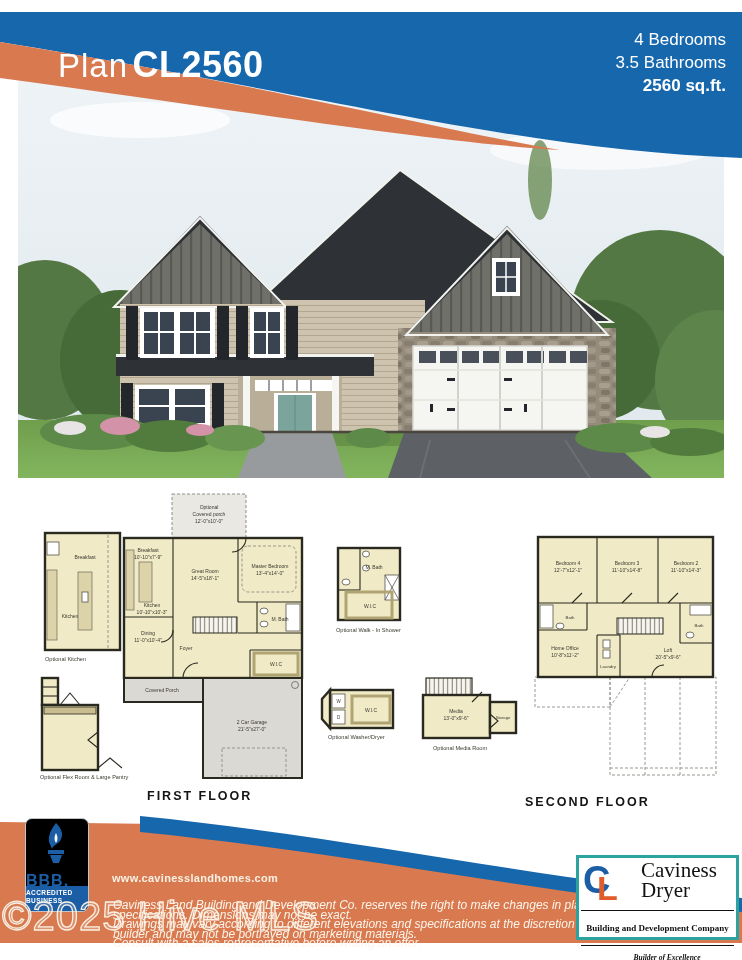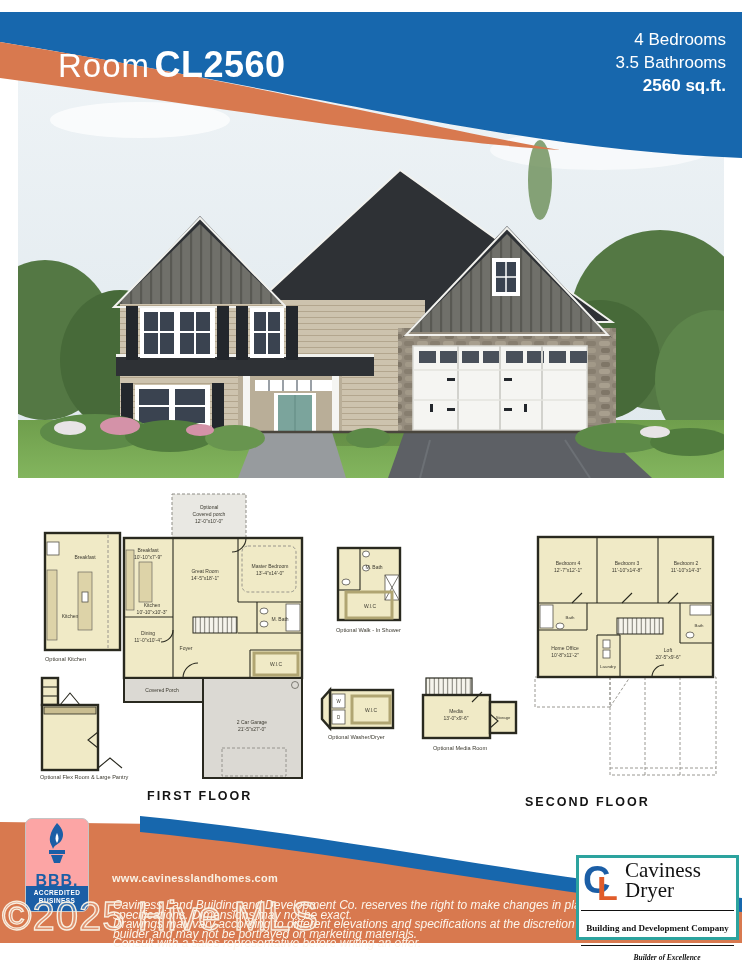--- a/index.html
+++ b/index.html
@@ -10,33 +10,33 @@
 
   
   .plan-title{position:absolute;left:58px;top:44px;color:#ffffff;z-index:6;}
   .plan-title .w1{font-size:33px;font-weight:300;letter-spacing:1px;}
   .plan-title .w2{font-size:36px;font-weight:700;letter-spacing:0.5px;}
   .header-stats{position:absolute;right:16px;top:28px;text-align:right;color:#ffffff;
                 font-size:17px;line-height:23px;z-index:6;}
   .header-stats .sqft{font-weight:700;}
 
   
-  .bbb-card{position:absolute;left:25px;top:818px;width:62px;height:92px;background:#fca5a5;
-            border:1px solid #c4c4c4;border-radius:7px;z-index:7;overflow:hidden;text-align:center;}
+  .bbb-card{position:absolute;left:25px;top:818px;width:62px;height:92px;background:#000000;
+            border:1px solid #c4c4c4;border-radius:7px;z-index:7;overflow:hidden;}
   .bbb-abbr{color:#1b5ea6;font-weight:700;font-size:16px;letter-spacing:1px;margin-top:1px;}
   .bbb-band{position:absolute;bottom:0;left:0;right:0;height:22px;background:#1b5ea6;color:#ffffff;
             font-size:6.5px;font-weight:700;line-height:8px;padding-top:3px;letter-spacing:0.4px;}
   .website{position:absolute;left:112px;top:872px;color:#f9f1e4;
            font-size:11px;font-weight:600;z-index:7;letter-spacing:0.3px;}
   .disclaimer{position:absolute;left:113px;top:901px;width:505px;color:#fcf5eb;font-style:italic;
               font-size:12px;line-height:9.6px;z-index:7;}
   .cl-logo{position:absolute;left:576px;top:855px;width:163px;height:85px;background:#ffffff;
            border:3px solid #2ca39e;box-sizing:border-box;z-index:8;}
   .cl-top{display:flex;align-items:flex-start;padding:2px 2px 0 2px;height:44px;}
-  .cl-name{font-family:"Liberation Serif",serif;color:#121212;font-size:21px;line-height:20px;margin-left:2px;}
+  .cl-name{font-family:"Liberation Serif",serif;color:#121212;font-size:21px;line-height:20px;margin-left:18px;}
   .cl-sub{border-top:1.5px solid #111;border-bottom:1.5px solid #111;margin:6px 2px;
           font-family:"Liberation Serif",serif;font-weight:700;font-size:9px;text-align:center;
           padding:12px 0;color:#111;}
   .cl-tag{font-family:"Liberation Serif",serif;font-style:italic;font-weight:700;font-size:7.5px;
           text-align:center;color:#111;padding-top:1px;padding-left:19px;}
   .watermark-svg{position:absolute;left:0;top:886px;z-index:12;}
 </style>
 </head>
 <body>
 
@@ -194,21 +194,21 @@
       </g>
     </g>
   </svg>
 
   <svg class="layer" style="top:0;z-index:5;" width="742" height="175" viewBox="0 0 742 175">
     <rect x="0" y="0" width="742" height="12" fill="#ffffff"></rect>
     <path d="M0,12 L742,12 L742,158 C520,150 330,96 0,42 Z" fill="#1767ad"></path>
     <path d="M0,42 C250,82 450,132 560,150 C430,142 250,112 0,78 Z" fill="#d8794f"></path>
   </svg>
   <div class="plan-title">
-    <span class="w1">Room</span>
+    <span class="w1">Plan</span>
     <span class="w2">CL2560</span>
   </div>
   <div class="header-stats">
     <div>4  Bedrooms</div>
     <div>3.5 Bathrooms</div>
     <div class="sqft">2560 sq.ft.</div>
   </div>
 
   <svg class="layer" style="top:480px;z-index:2;" width="742" height="330" viewBox="0 0 742 330">
     <defs>

